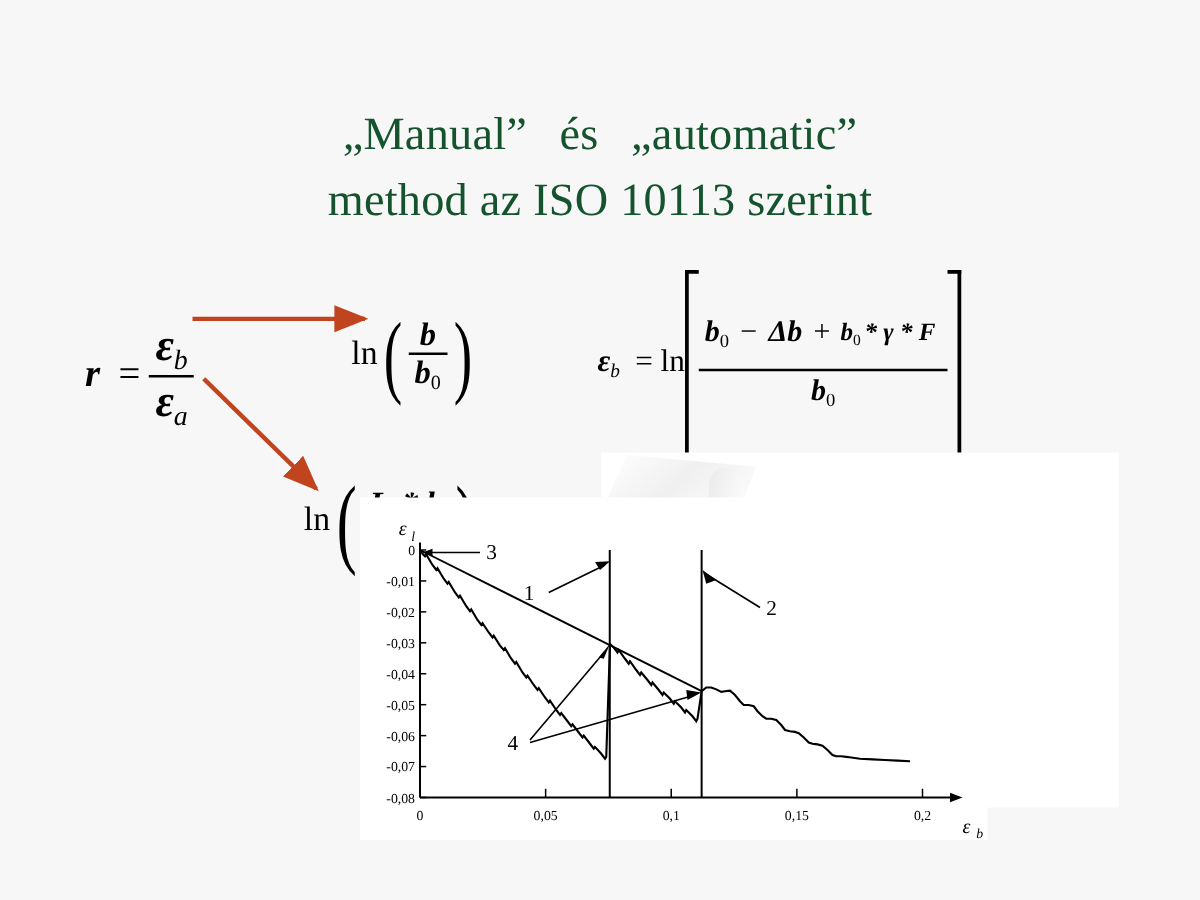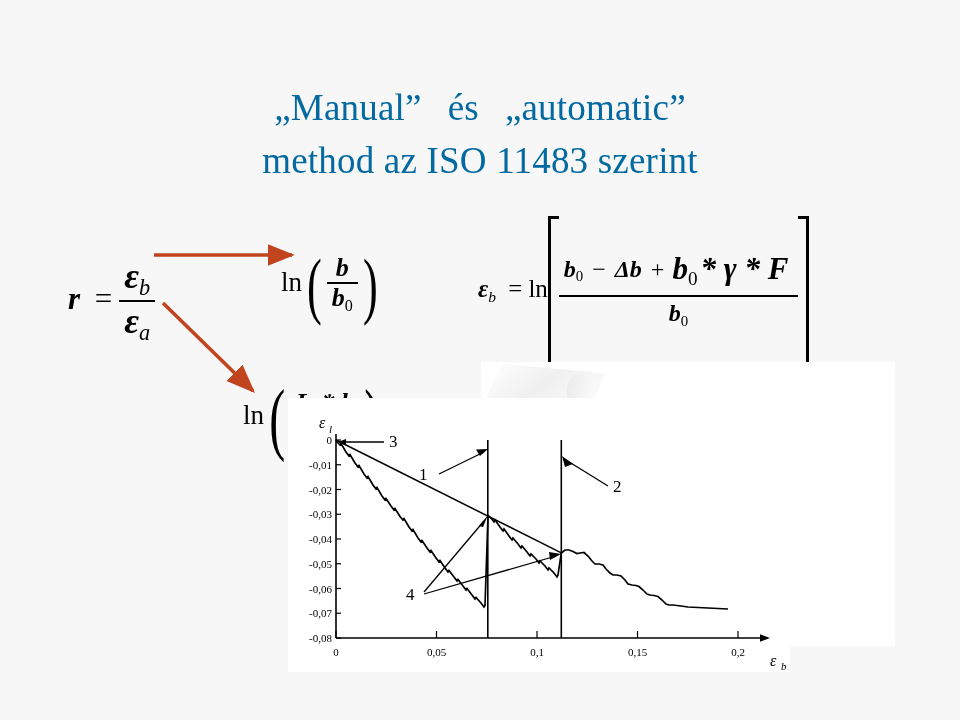--- a/index.html
+++ b/index.html
@@ -17,21 +17,21 @@
     width: 960px; height: 720px;
     background: #f7f7f7;
   }
 
   
   #title-block {
     position: absolute;
     left: 0; top: 82px;
     width: 960px;
     text-align: center;
-    color: #0369a1;
+    color: #14532d;
     font-family: "Liberation Serif", serif;
     font-size: 37px;
     font-weight: 400;
     line-height: 1.42;
     letter-spacing: .2px;
   }
   #title-line-1 .sp { display:inline-block; width: 26px; }
 
   
   .math {
@@ -149,46 +149,46 @@
   .ch-callout { font-size: 17px; }
   .ch-axis-lab { font-size: 16px; font-style: italic; }
 </style>
 </head>
 <body>
 
 <div id="slide">
 
   <div id="title-block">
     <div id="title-line-1"><span>„Manual”</span><span class="sp"></span><span>és</span><span class="sp"></span><span>„automatic”</span></div>
-    <div id="title-line-2">method az ISO 11483 szerint</div>
+    <div id="title-line-2">method az ISO 10113 szerint</div>
   </div>
 
   <div id="formula-ratio" class="math">
     <span>r</span>
     <span class="rm" style="margin:0 7px">=</span><span class="frac" style="font-size:36px">
       <span class="num"><span class="eps">ε</span><sub class="s">b</sub></span>
       <span class="den"><span class="eps">ε</span><sub class="s">a</sub></span>
     </span>
   </div>
 
   <div id="formula-lnb" class="math">
     <span class="rm">ln</span><span class="paren" style="font-size:74px">(</span><span class="frac" style="font-size:26px">
       <span class="num">b</span>
       <span class="den"><span>b</span><sub class="s0">0</sub></span>
     </span><span class="paren" style="font-size:74px">)</span>
   </div>
 
   <div id="formula-epsb" class="math">
     <span>ε</span><sub class="s">b</sub>
     <span class="rm" style="margin:0 6px">=</span><span class="rm">ln</span><span class="brk l" style="height:150px"></span><span class="frac" style="font-size:24px">
-        <span class="num" style="padding-bottom:6px">
+        <span class="num" style="padding-bottom:13px">
           <span>b</span><sub class="s0">0</sub>
           <span class="rm" style="margin:0 3px">−</span>
           <span>Δb</span>
-          <span class="rm" style="margin:0 3px">+</span><span class="frac" style="font-size:31px">
+          <span class="rm" style="margin:0 3px">+</span><span class="frac" style="font-size:20px">
             <span class="num"><span>b</span><sub class="s0">0</sub><span style="margin-left:3px">* γ * F</span></span>
           </span>
         </span>
         <span class="den" style="padding-top:4px"><span>b</span><sub class="s0">0</sub></span>
       </span><span class="brk r" style="height:150px"></span>
   </div>
 
   <div id="formula-lower-left" class="math">
     <span class="rm">ln</span><span class="paren" style="font-size:80px">(</span><span class="frac" style="font-size:26px">
       <span class="num"><span>L</span><span style="margin-left:10px">* b</span></span>

